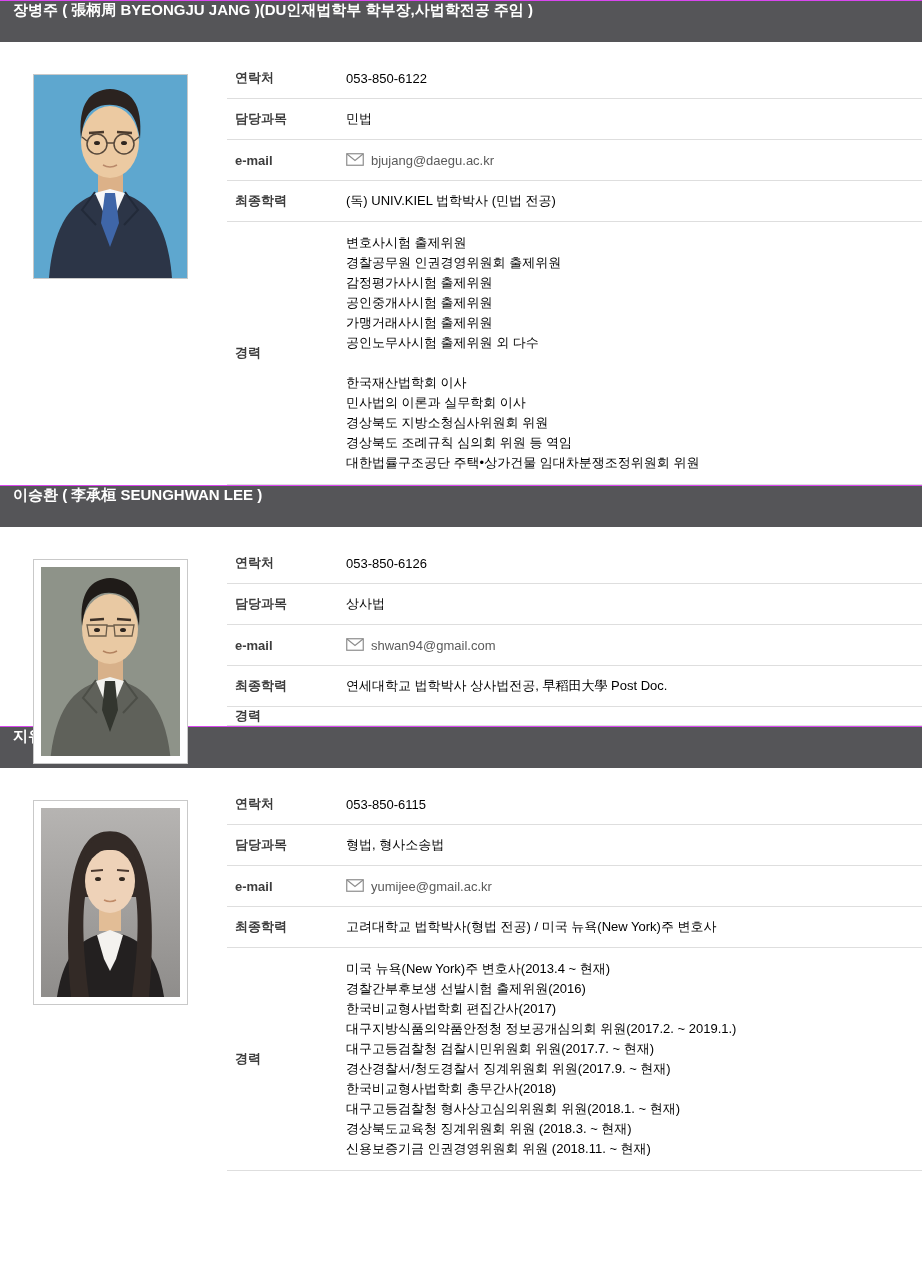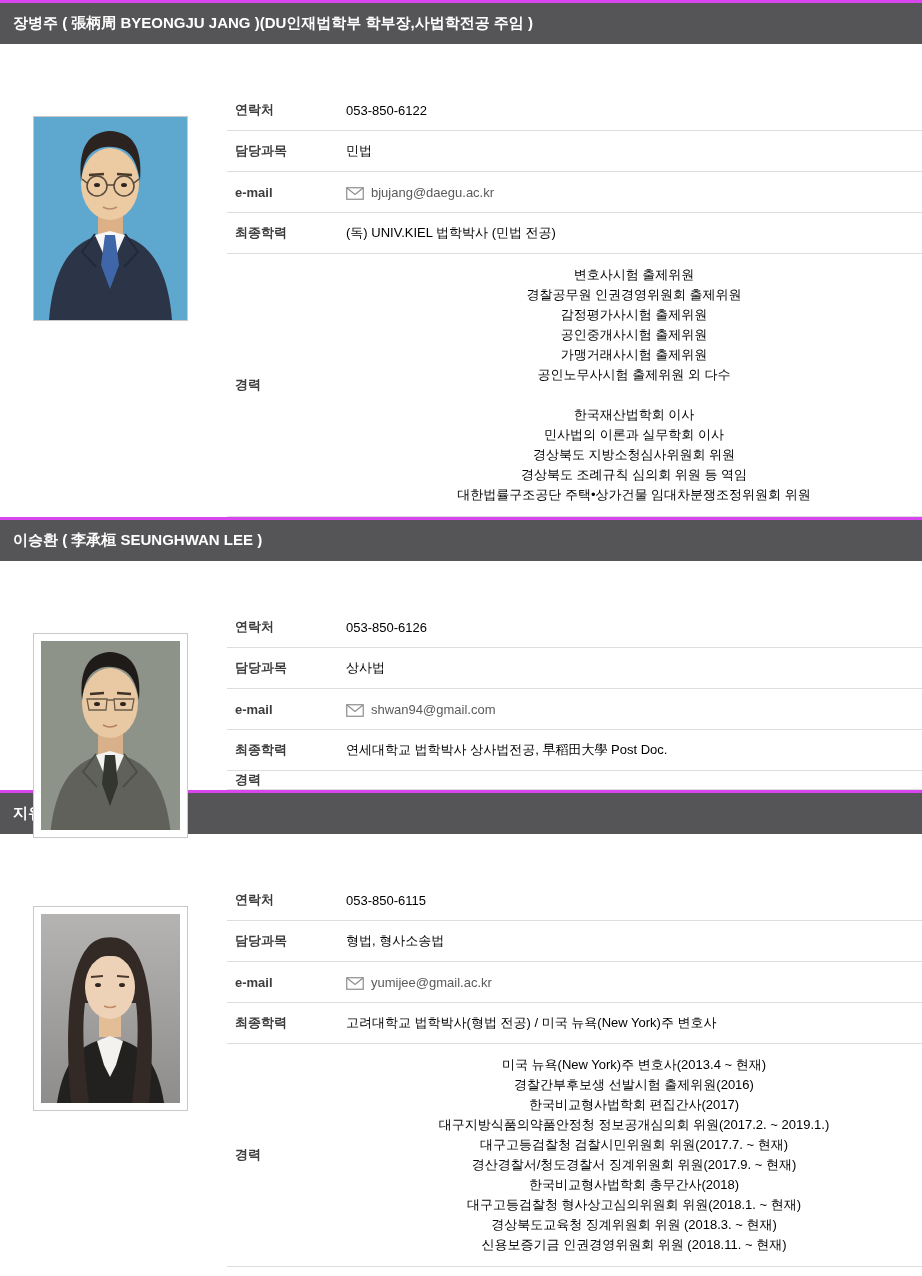--- a/index.html
+++ b/index.html
@@ -2,44 +2,44 @@
 <html><head>
 <meta charset="utf-8">
 <style>
   * { box-sizing: content-box; }
   html, body { margin: 0; padding: 0; }
   body {
     width: 922px; height: 1276px; overflow: hidden; background: #ffffff;
     font-family: "Liberation Sans", "DejaVu Sans", sans-serif;
   }
   .profile-header {
-    height: 41px; border-top: 3px solid #d946ef; background: #555558;
+    height: 41px; border-top: 1px solid #d946ef; background: #555558;
     color: #ffffff; font-size: 15px; font-weight: bold;
-    display: flex; align-items: center; padding-left: 13px;
-  }
-  .profile-body { position: relative; padding: 6px 0 0 227px; margin-top: 40px; }
+    display: flex; align-items: flex-start; padding-left: 13px;
+  }
+  .profile-body { position: relative; padding: 16px 0 0 227px; }
   .photo {
     position: absolute; left: 33px; top: 32px; width: 153px; height: 203px;
     border: 1px solid #c9c9c9; background: #fff;
   }
   .photo svg { display: block; width: 100%; height: 100%; }
   .info-row {
     display: flex; align-items: center; height: 40px;
     border-bottom: 1px solid #dedede; font-size: 13px;
   }
   .info-row.career { height: auto; }
   .cell-label {
     width: 111px; padding-left: 8px; flex-shrink: 0;
     color: #3d3d3d; font-weight: bold;
   }
   .cell-value { flex: 1; color: #000000; }
-  .cell-value.email { color: #5a5a5a; display: flex; align-items: flex-end; }
+  .cell-value.email { color: #5a5a5a; display: flex; align-items: flex-start; }
   .mail-icon { margin-right: 7px; flex-shrink: 0; }
   .career .cell-value { padding: 11px 0; line-height: 20px; }
-  .career-line { min-height: 20px; white-space: nowrap; text-align: center; }
+  .career-line { min-height: 20px; white-space: nowrap; }
 </style>
 </head>
 <body>
 
 <section>
   <div class="profile-header">
     <span>장병주 ( 張柄周 BYEONGJU JANG )(DU인재법학부 학부장,사법학전공 주임 )</span>
   </div>
   <div class="profile-body">
     <div class="photo">

